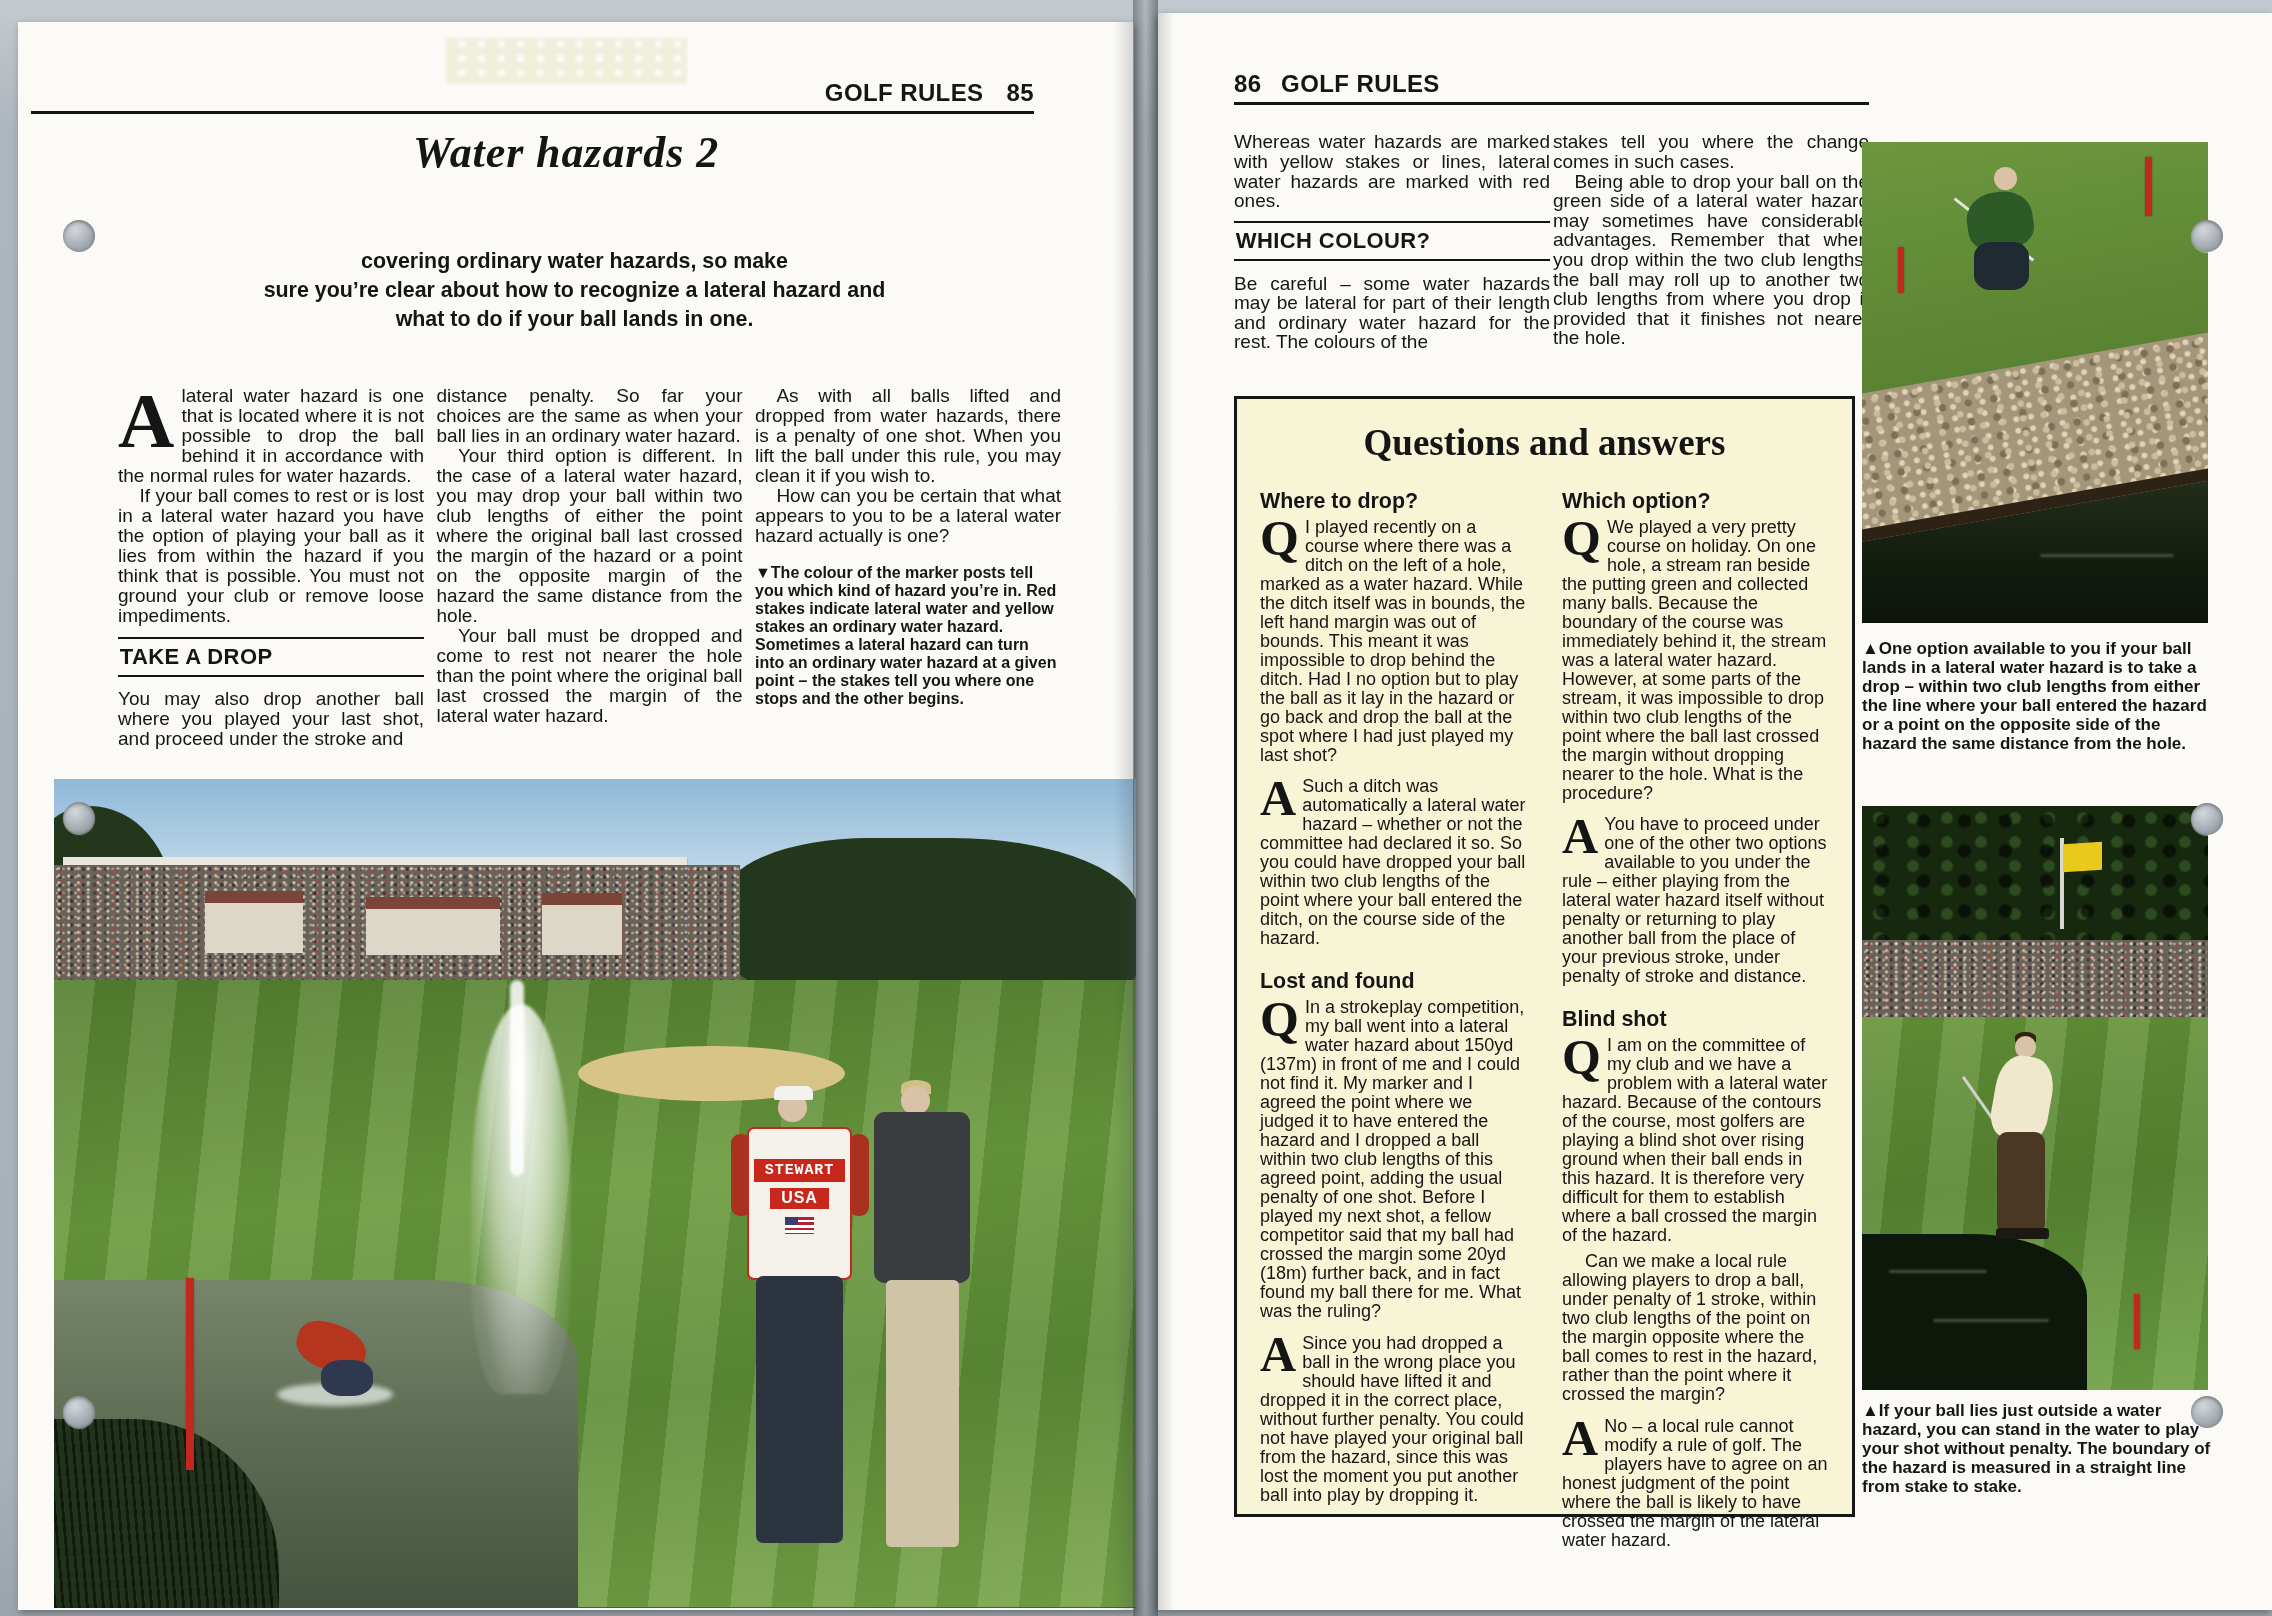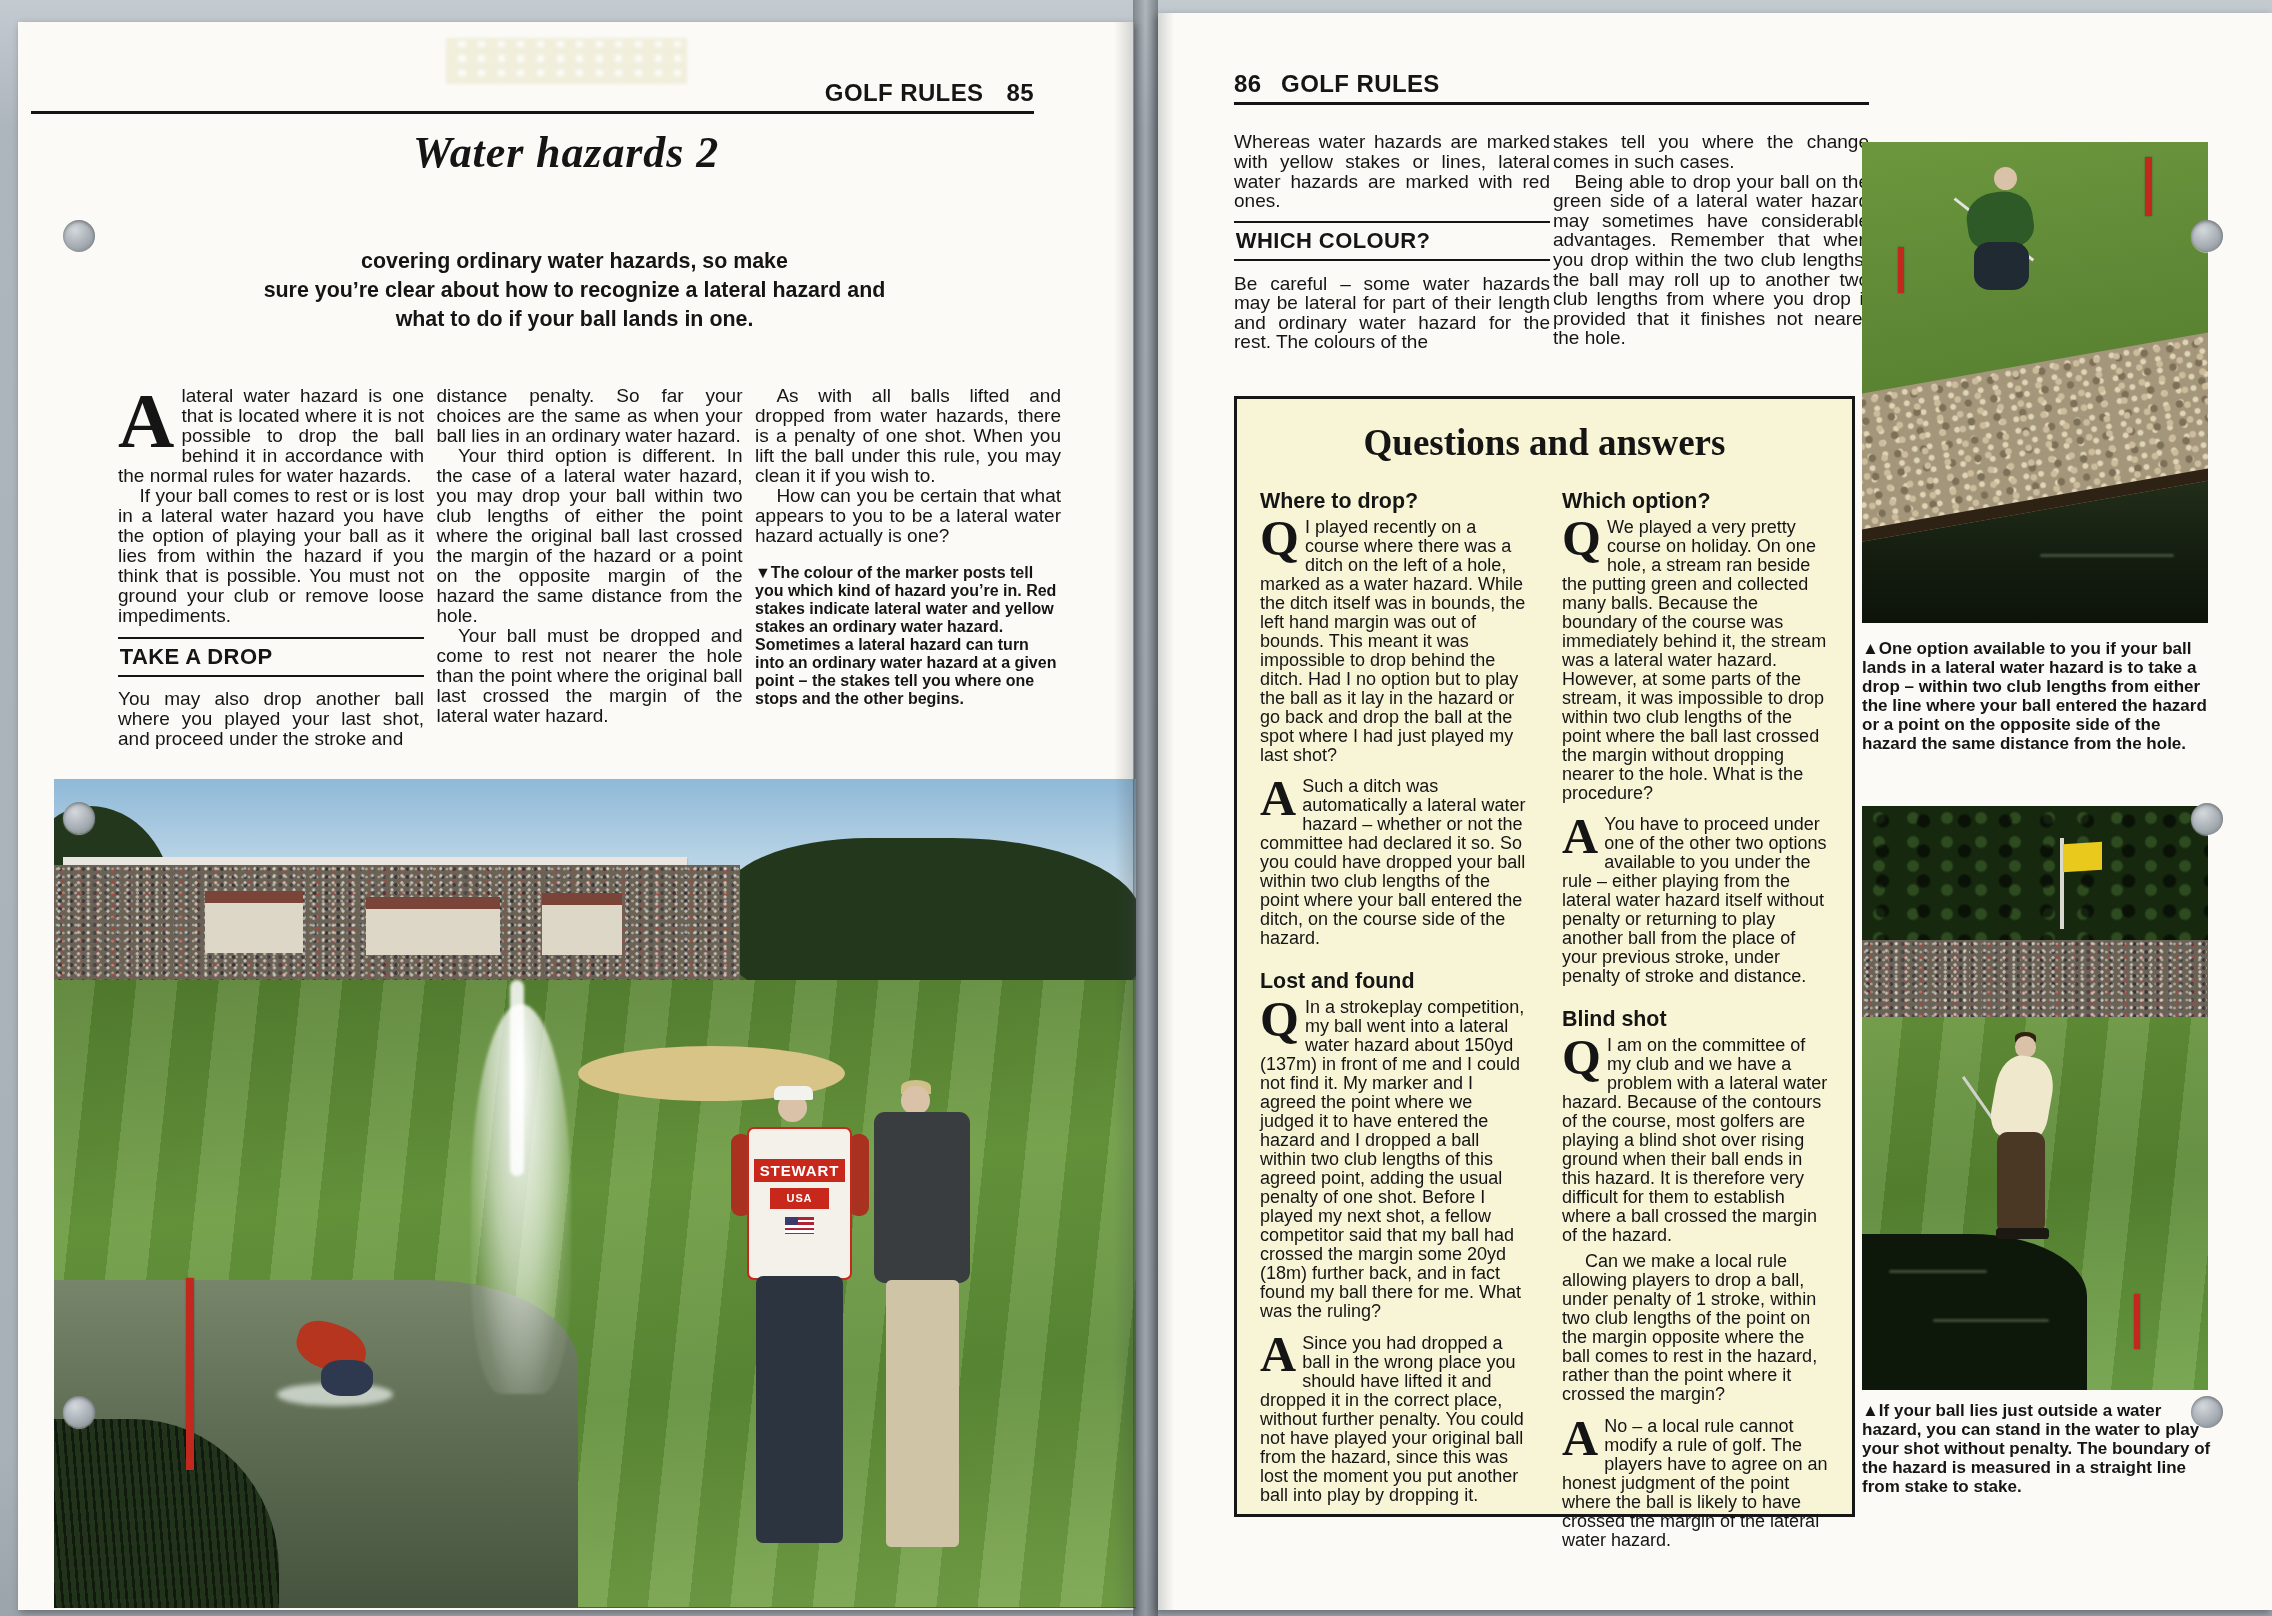--- a/index.html
+++ b/index.html
@@ -96,22 +96,22 @@
   .wader-body{position:absolute;left:242px;top:545px;width:71px;height:46px;background:#b5351f;
     border-radius:40% 50% 45% 45%;transform:rotate(18deg);}
   .wader-low{position:absolute;left:267px;top:581px;width:52px;height:36px;background:#2e3950;border-radius:40%;}
   .wader-splash{position:absolute;left:223px;top:604px;width:116px;height:23px;background:rgba(240,245,240,.7);
     border-radius:50%;filter:blur(2.7px);}
   .figure-head{position:absolute;border-radius:50%;background:#d9c2a8;}
   .caddie-cap{position:absolute;left:720px;top:307px;width:39px;height:14.3px;background:#f2f2ee;border-radius:7.1px 7.1px 1.8px 1.8px;}
   .caddie-bib{position:absolute;left:693px;top:348px;width:105px;height:153px;background:#f4f1ea;
     border:2.7px solid #c8281c;border-radius:7.1px;box-sizing:border-box;text-align:center;}
   .bib-band{background:#c8281c;color:#fff;font-weight:700;letter-spacing:0.9px;}
-  .bib-name{margin:30px 5.3px 0;font-size:15px;line-height:23px;}
-  .bib-usa{margin:6.2px 21.4px 0;font-size:11px;line-height:20.5px;}
+  .bib-name{margin:30px 5.3px 0;font-size:15px;line-height:23px;font-family:Liberation Mono, monospace;}
+  .bib-usa{margin:6.2px 21.4px 0;font-size:16px;line-height:20.5px;}
   .usflag{display:inline-block;margin-top:8px;width:28.5px;height:17px;
     background:repeating-linear-gradient(180deg,#b22234 0 2.7px,#fff 2.7px 5.3px);position:relative;}
   .usflag::after{content:"";position:absolute;left:0;top:0;width:12.5px;height:8px;background:#3c3b6e;}
   .sleeve{position:absolute;width:19.6px;height:82px;background:#a8321f;border-radius:9px;}
   .caddie-legs{position:absolute;left:702px;top:497px;width:87px;height:267px;background:#2c3440;border-radius:7.1px;}
   .official-hair{position:absolute;left:847px;top:301px;width:30px;height:14.3px;background:#cfc08a;border-radius:50% 50% 0 0;}
   .official-body{position:absolute;left:820px;top:333px;width:96px;height:171px;background:#3a3d40;border-radius:10.7px;}
   .official-legs{position:absolute;left:832px;top:501px;width:73px;height:267px;background:#cfc4a6;border-radius:5.3px;}
 
   

